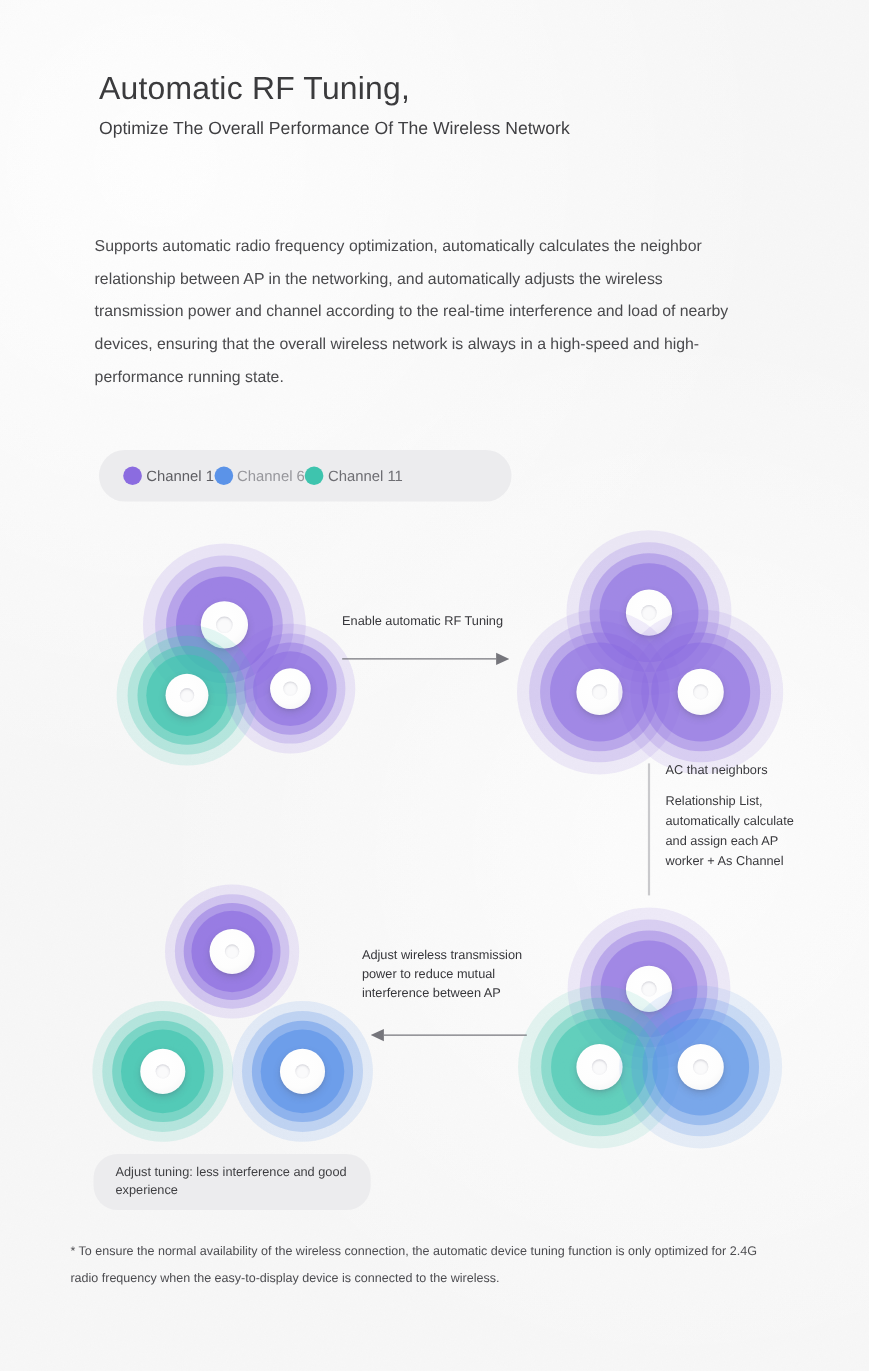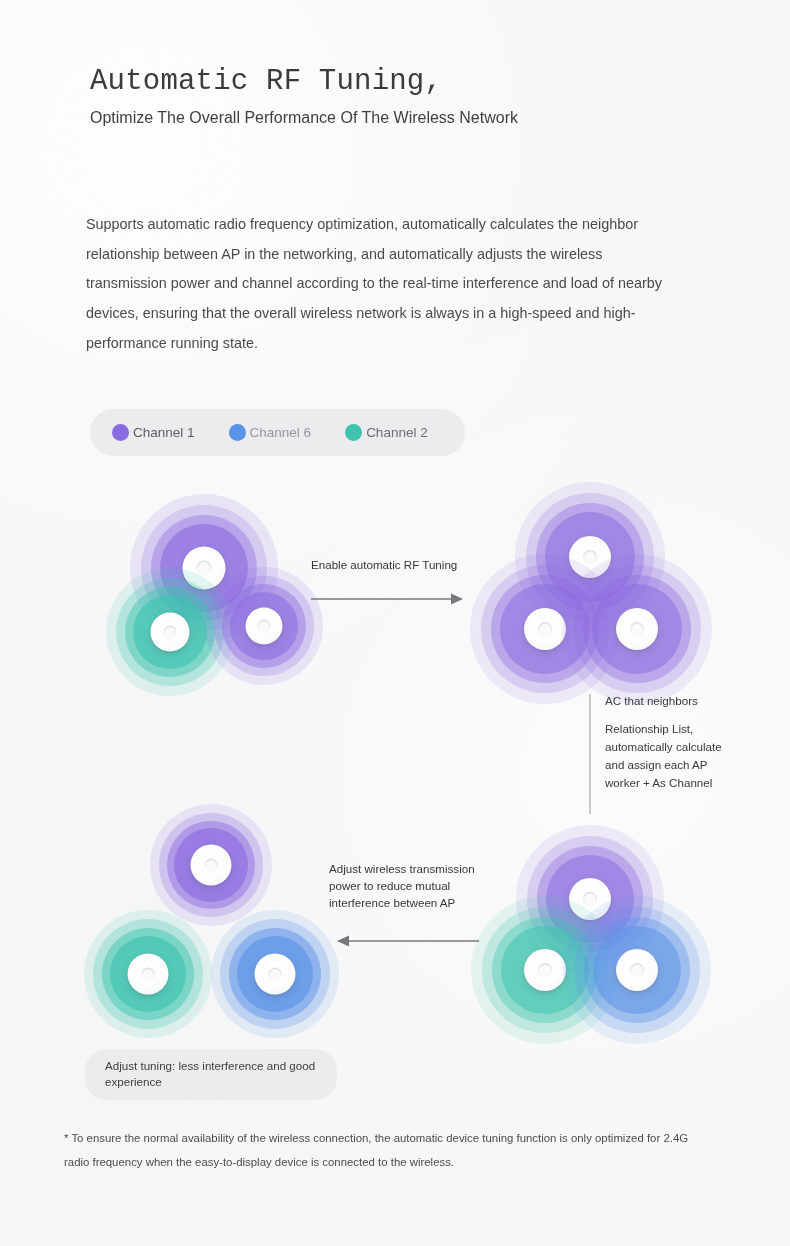--- a/index.html
+++ b/index.html
@@ -30,21 +30,20 @@
   }
 
   
   .hd-wrap { position: absolute; left: 90px; top: 62px; width: 640px; }
   .hd-1 {
     font-size: 29px;
     font-weight: 400;
     color: #3b3b3d;
     letter-spacing: .2px;
     line-height: 1.35;
-    font-family: Liberation Mono, monospace;
   }
   .hd-2 {
     font-size: 16px;
     font-weight: 400;
     color: #3f3f42;
     line-height: 1.65;
     margin-top: 4px;
     max-width: 520px;
   }
 
@@ -64,21 +63,20 @@
     position: absolute;
     left: 90px;
     top: 409px;
     width: 375px;
     height: 47px;
     border-radius: 24px;
     background: #ececee;
     display: flex;
     align-items: center;
     padding-left: 22px;
-    gap: 34px;
   }
   .legend-item { display: flex; align-items: center; gap: 4px; }
   .legend-dot { width: 17px; height: 17px; border-radius: 50%; flex: none; }
   .legend-label { font-size: 13.5px; color: #6b6b70; white-space: nowrap; }
   .legend-item.ch1 .legend-label { color: #5e5e63; }
   .legend-item.ch6 .legend-label { color: #97979c; }
   .legend-item.ch11 .legend-label { color: #6e6e73; }
 
   
   .diagram { position: absolute; left: 0; top: 0; width: 790px; height: 1246px; pointer-events: none; }
@@ -191,21 +189,21 @@
   <div class="legend-item ch1">
     <span class="legend-dot" style="background:#8b6ce0"></span>
     <span class="legend-label">Channel 1</span>
   </div>
   <div class="legend-item ch6">
     <span class="legend-dot" style="background:#5b93e8"></span>
     <span class="legend-label">Channel 6</span>
   </div>
   <div class="legend-item ch11">
     <span class="legend-dot" style="background:#3ec4ae"></span>
-    <span class="legend-label">Channel 2</span>
+    <span class="legend-label">Channel 11</span>
   </div>
 </div>
 
 <div class="diagram">
 
   <div class="node" style="left:204px; top:568px; width:0; height:0;">
     <div class="halo" style="width:148px;height:148px;background:#8b6ce0;opacity:.14"></div>
     <div class="halo" style="width:126px;height:126px;background:#8b6ce0;opacity:.22"></div>
     <div class="halo" style="width:106px;height:106px;background:#8b6ce0;opacity:.40"></div>
     <div class="halo" style="width:88px;height:88px;background:#8b6ce0;opacity:.60"></div>

